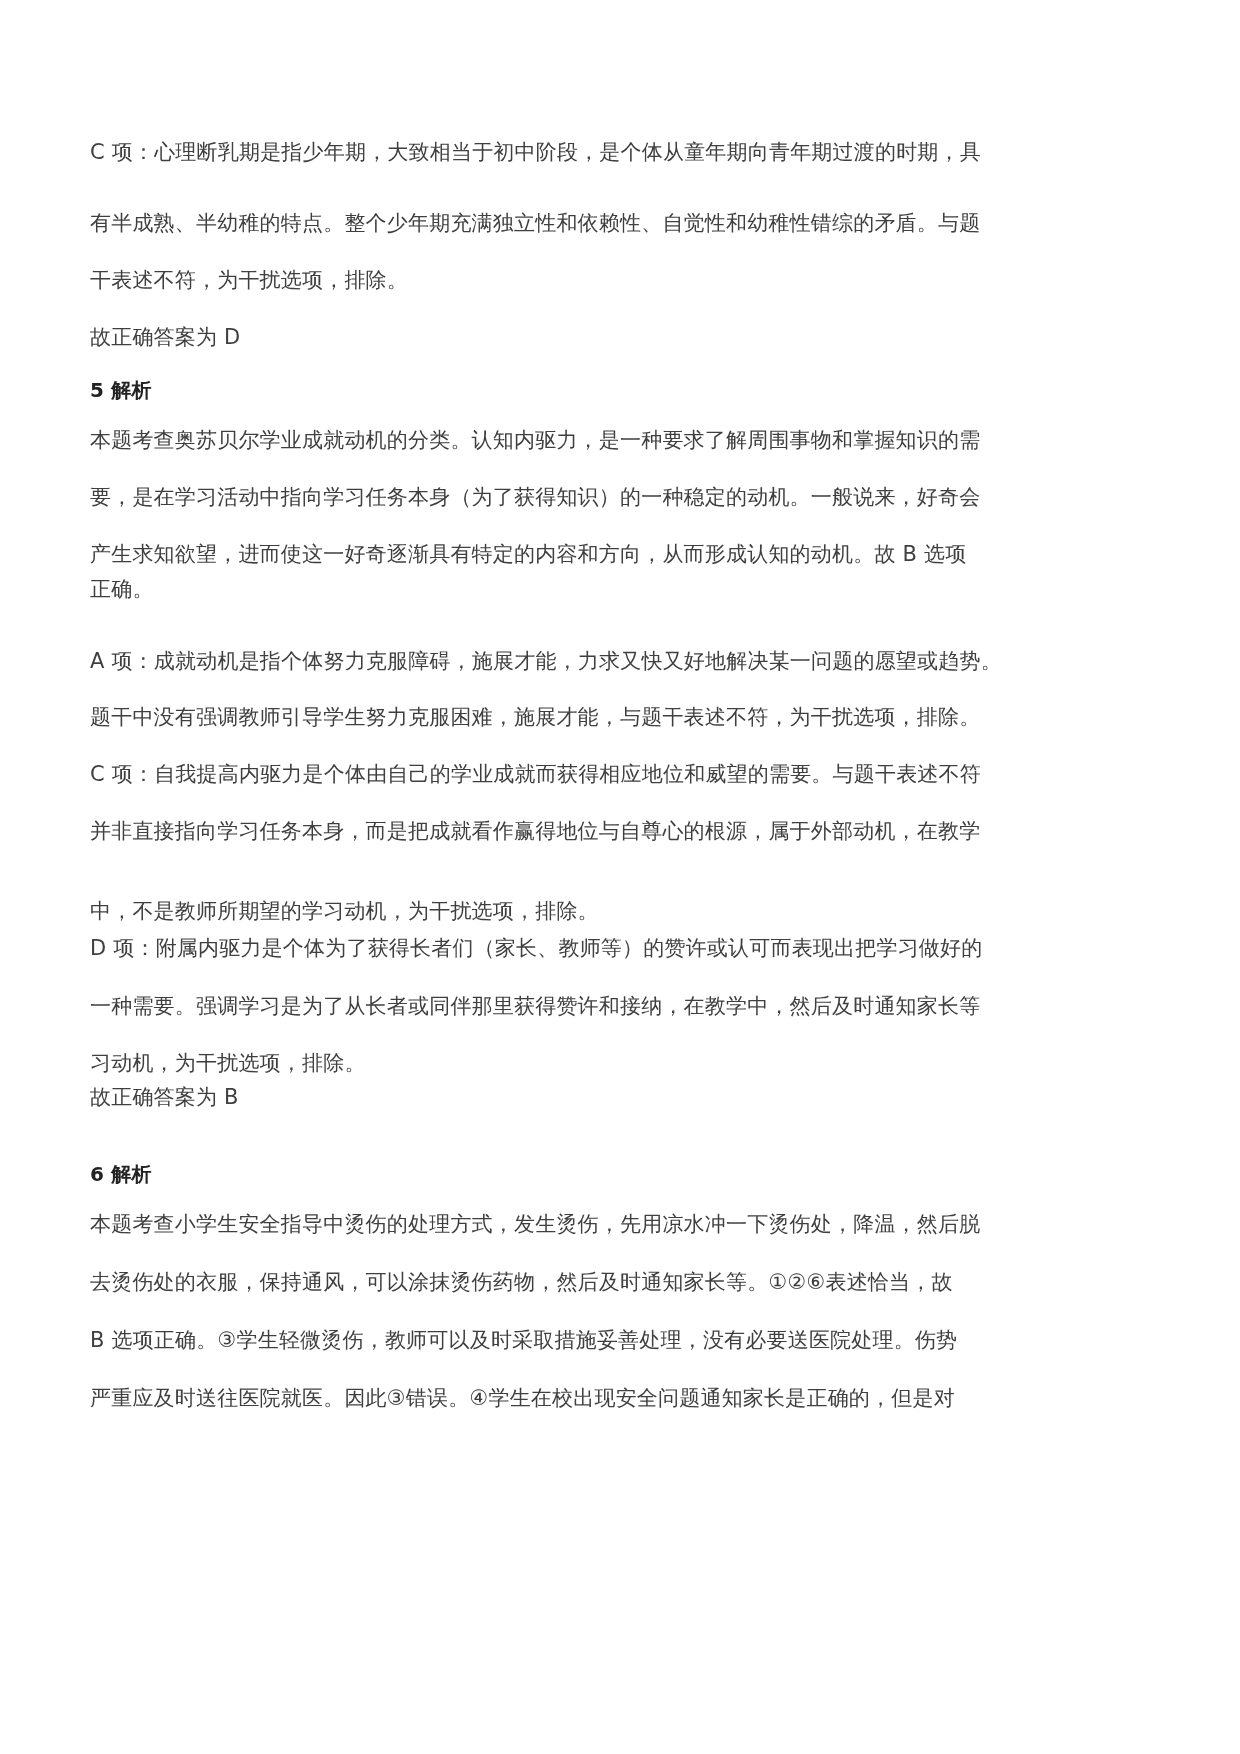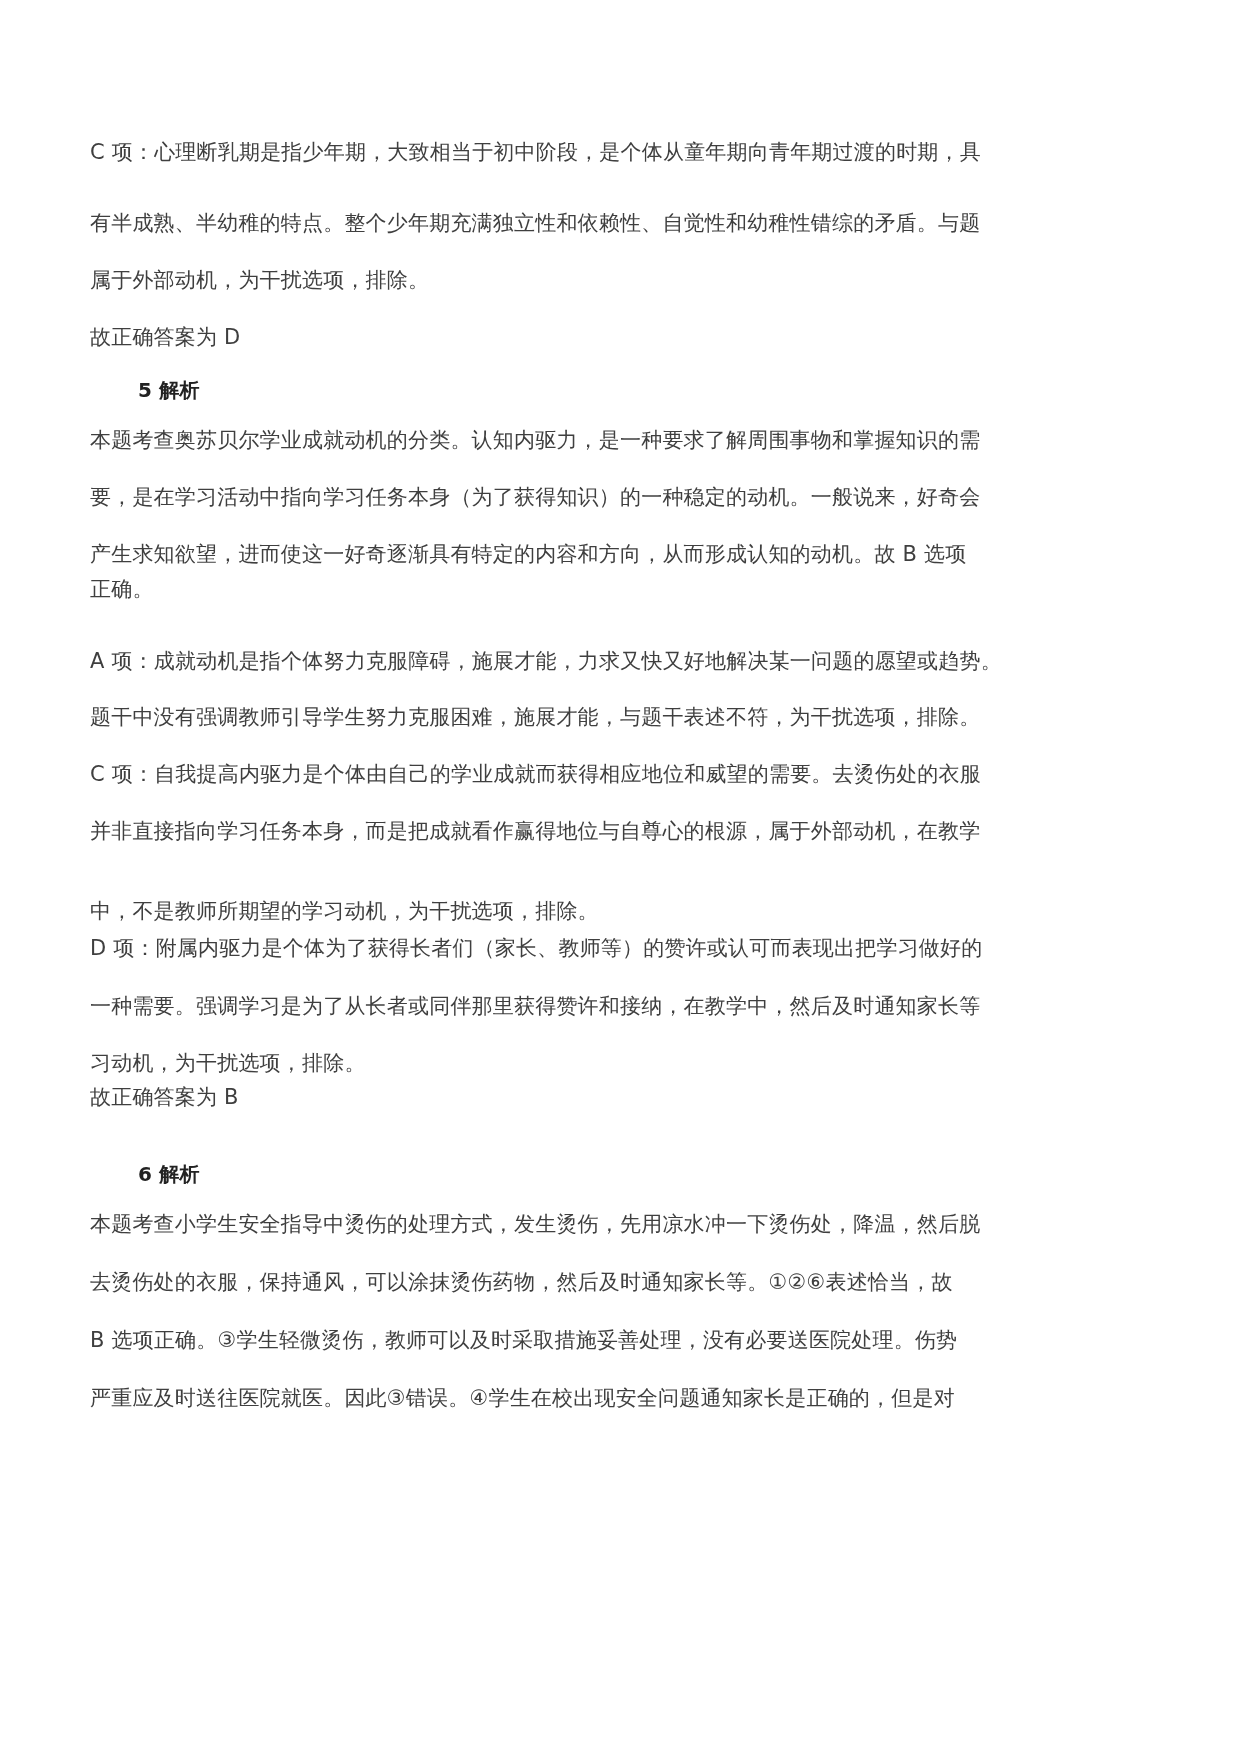--- a/index.html
+++ b/index.html
@@ -1,43 +1,43 @@
 <!DOCTYPE html>
 <html><head>
 <meta charset="utf-8">
 <style>
   html, body { margin:0; padding:0; background:#ffffff; }
   body { width:1240px; height:1754px; position:relative; overflow:hidden;
          font-family:"DejaVu Sans","Liberation Sans",sans-serif; color:#3f3f3f; }
   .page { position:absolute; left:90px; top:0; width:1065px; }
   .line { position:absolute; left:0; font-size:21px; white-space:nowrap; letter-spacing:0.2px; line-height:30px; }
-  .heading { font-weight:bold; color:#222222; font-size:20px;margin-left:48px; }
+  .heading { font-weight:bold; color:#222222; font-size:20px; }
 </style>
 </head>
 <body>
 
 <div class="page">
 
   <div class="line" style="top:137px">C 项：心理断乳期是指少年期，大致相当于初中阶段，是个体从童年期向青年期过渡的时期，具</div>
   <div class="line" style="top:208px">有半成熟、半幼稚的特点。整个少年期充满独立性和依赖性、自觉性和幼稚性错综的矛盾。与题</div>
-  <div class="line" style="top:265px">属于外部动机，为干扰选项，排除。</div>
+  <div class="line" style="top:265px">干表述不符，为干扰选项，排除。</div>
 
   <div class="line" style="top:322px">故正确答案为 D</div>
 
   <div class="line heading" style="top:375px">5 解析</div>
 
   <div class="line" style="top:425px">本题考查奥苏贝尔学业成就动机的分类。认知内驱力，是一种要求了解周围事物和掌握知识的需</div>
   <div class="line" style="top:482px">要，是在学习活动中指向学习任务本身（为了获得知识）的一种稳定的动机。一般说来，好奇会</div>
   <div class="line" style="top:539px">产生求知欲望，进而使这一好奇逐渐具有特定的内容和方向，从而形成认知的动机。故 B 选项</div>
   <div class="line" style="top:574px">正确。</div>
 
   <div class="line" style="top:646px">A 项：成就动机是指个体努力克服障碍，施展才能，力求又快又好地解决某一问题的愿望或趋势。</div>
   <div class="line" style="top:702px">题干中没有强调教师引导学生努力克服困难，施展才能，与题干表述不符，为干扰选项，排除。</div>
 
-  <div class="line" style="top:759px">C 项：自我提高内驱力是个体由自己的学业成就而获得相应地位和威望的需要。去烫伤处的衣服</div>
+  <div class="line" style="top:759px">C 项：自我提高内驱力是个体由自己的学业成就而获得相应地位和威望的需要。与题干表述不符</div>
   <div class="line" style="top:816px">并非直接指向学习任务本身，而是把成就看作赢得地位与自尊心的根源，属于外部动机，在教学</div>
   <div class="line" style="top:896px">中，不是教师所期望的学习动机，为干扰选项，排除。</div>
 
   <div class="line" style="top:933px">D 项：附属内驱力是个体为了获得长者们（家长、教师等）的赞许或认可而表现出把学习做好的</div>
   <div class="line" style="top:991px">一种需要。强调学习是为了从长者或同伴那里获得赞许和接纳，在教学中，然后及时通知家长等</div>
   <div class="line" style="top:1048px">习动机，为干扰选项，排除。</div>
 
   <div class="line" style="top:1082px">故正确答案为 B</div>
 
   <div class="line heading" style="top:1159px">6 解析</div>

